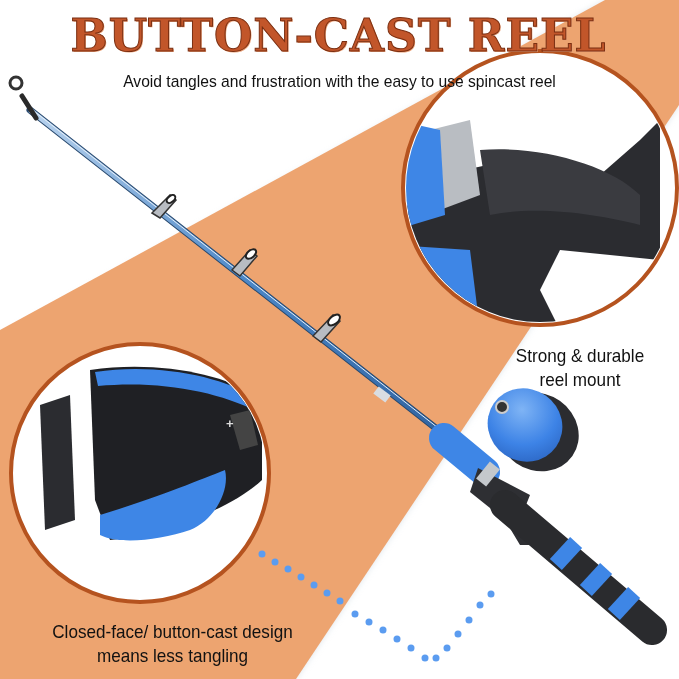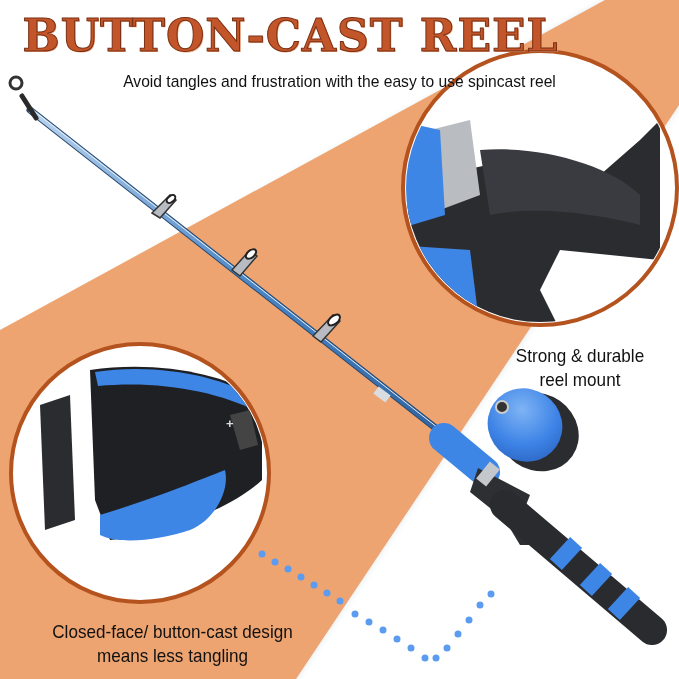--- a/index.html
+++ b/index.html
@@ -1,18 +1,18 @@
 <!DOCTYPE html>
 <html><head>
 <meta charset="utf-8">
 <style>
   html,body{margin:0;padding:0;}
   body{width:679px;height:679px;overflow:hidden;background:#ffffff;position:relative;font-family:"Liberation Sans",sans-serif;}
   .stage{position:absolute;left:0;top:0;width:679px;height:679px;}
-  .title{position:absolute;left:0;top:10px;width:581px;text-align:center;font-family:"DejaVu Serif",serif;font-weight:bold;font-size:44px;letter-spacing:1px;color:#c2562a;-webkit-text-stroke:1px #7a2f12;text-shadow:1px 1px 0 #e9a27a;z-index:5;}
+  .title{position:absolute;left:0;top:10px;width:581px;text-align:center;font-family:"DejaVu Serif",serif;font-weight:bold;font-size:44px;letter-spacing:1px;color:#c2562a;-webkit-text-stroke:1px #7a2f12;text-shadow:1px 1px 0 #e9a27a;z-index:5;padding-left:48px;}
   .subtitle{position:absolute;left:0;top:72px;width:679px;text-align:center;font-family:"Liberation Sans Narrow","Liberation Sans",sans-serif;font-size:17px;color:#111;z-index:5;transform:scaleX(0.92);}
   .caption{position:absolute;font-size:19px;line-height:24px;color:#111;text-align:center;z-index:5;transform:scaleX(0.9);}
   .cap-mount{left:485px;top:344px;width:190px;}
   .cap-design{left:0px;top:620px;width:345px;}
 </style>
 </head>
 <body>
 
 <div class="stage">
 <svg width="679" height="679" viewBox="0 0 679 679" style="position:absolute;left:0;top:0">

